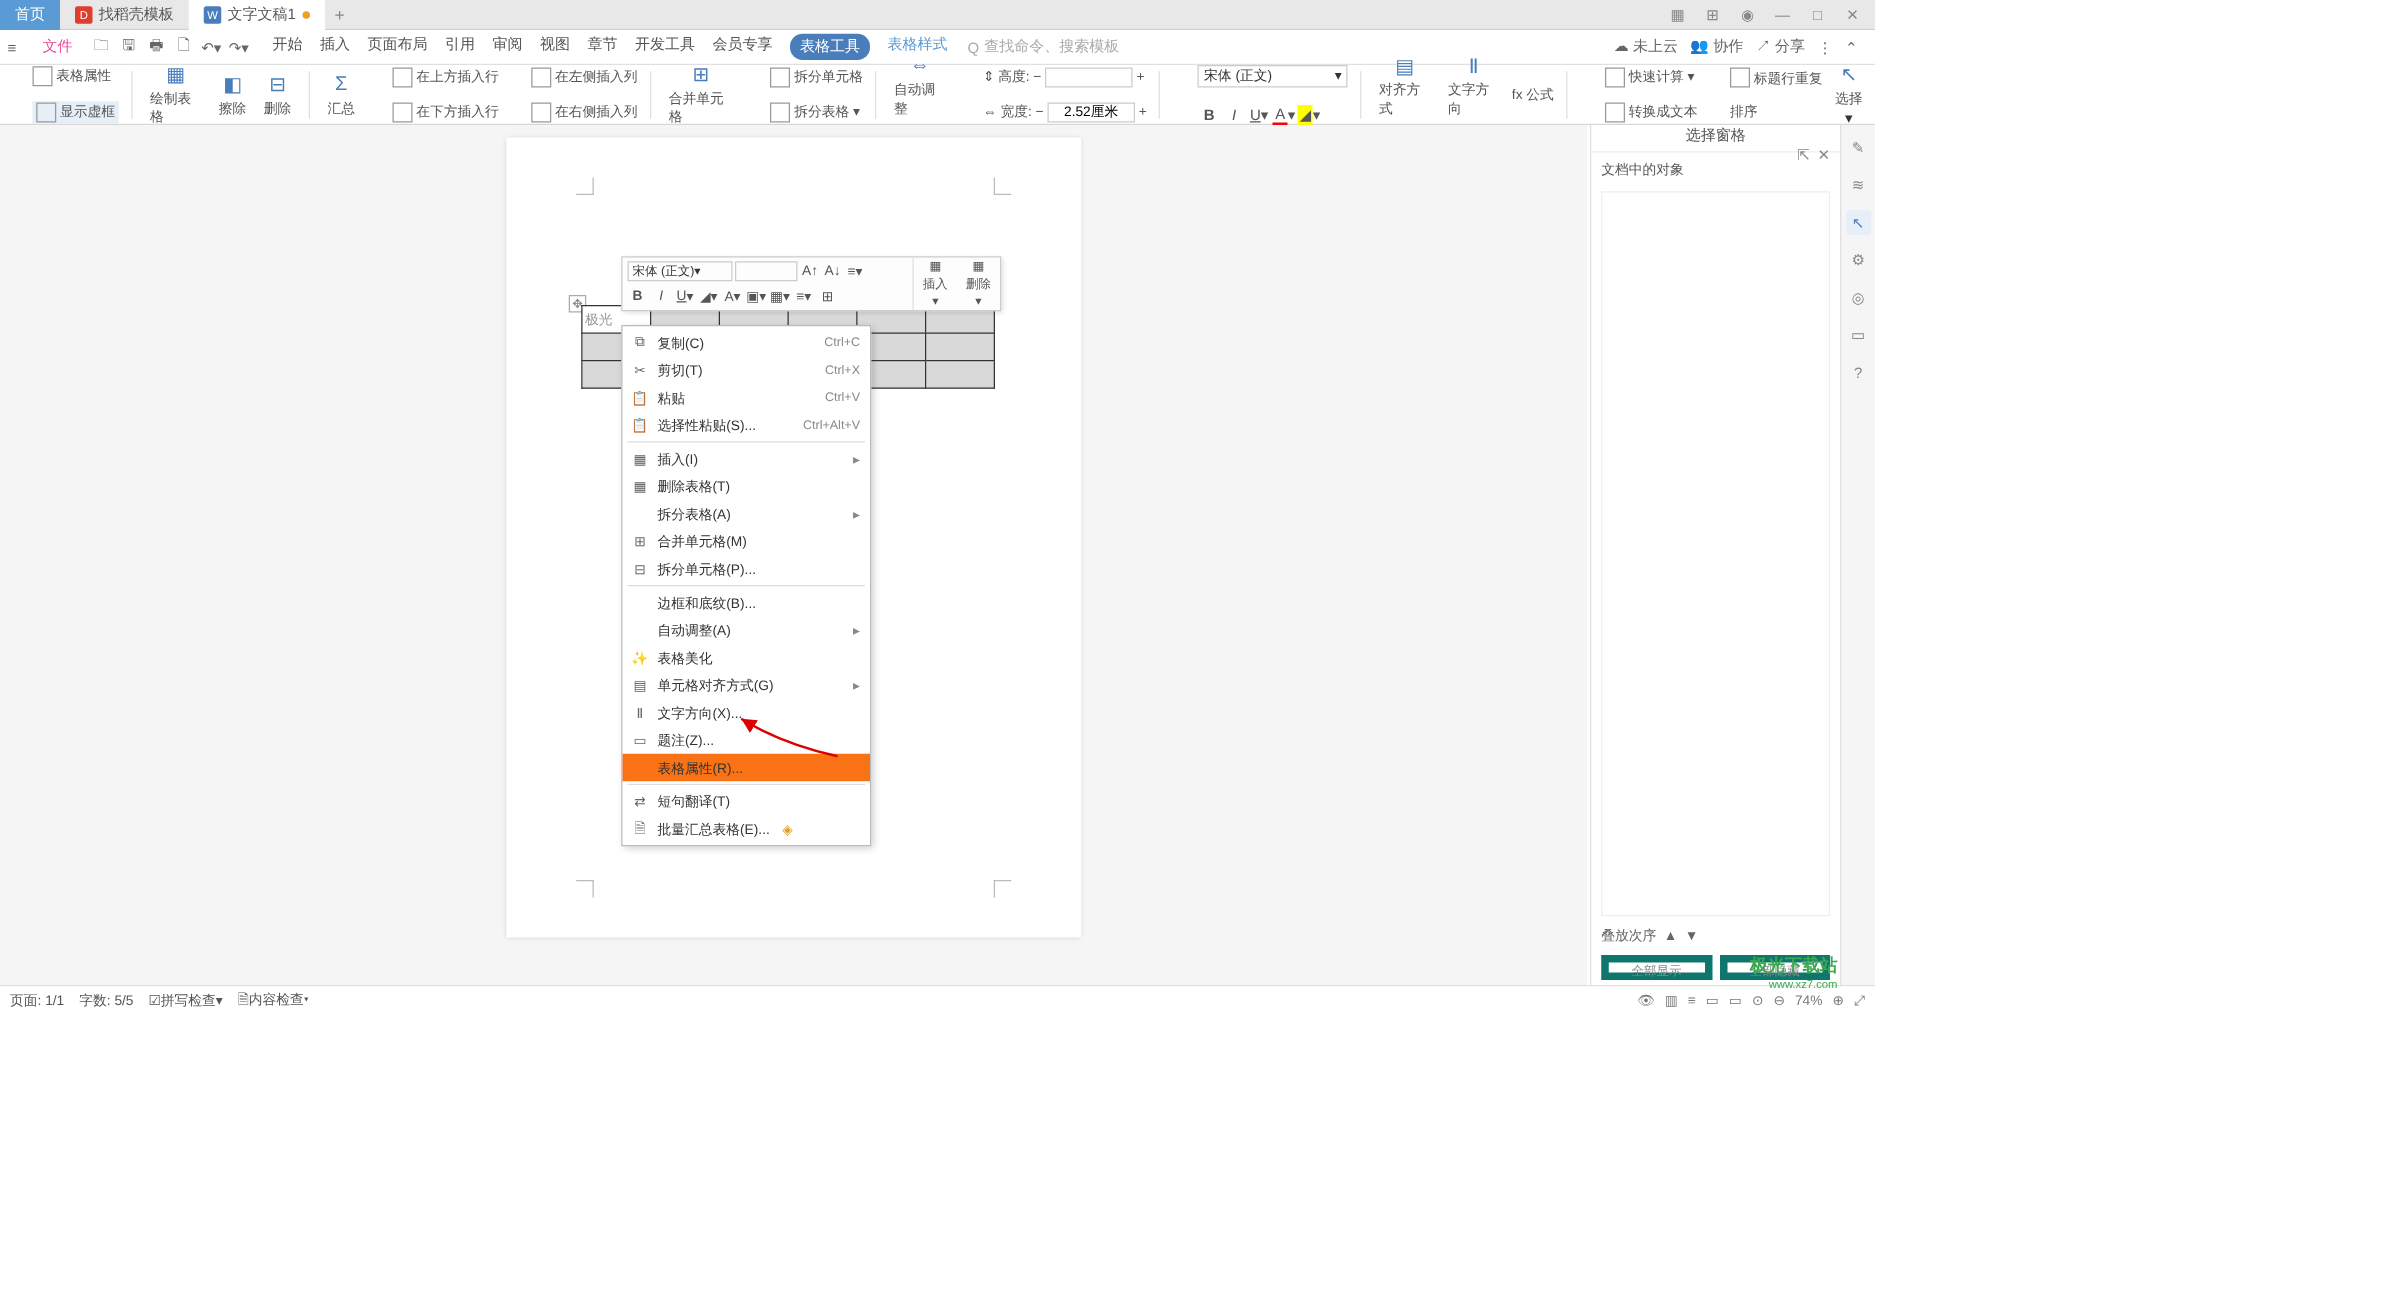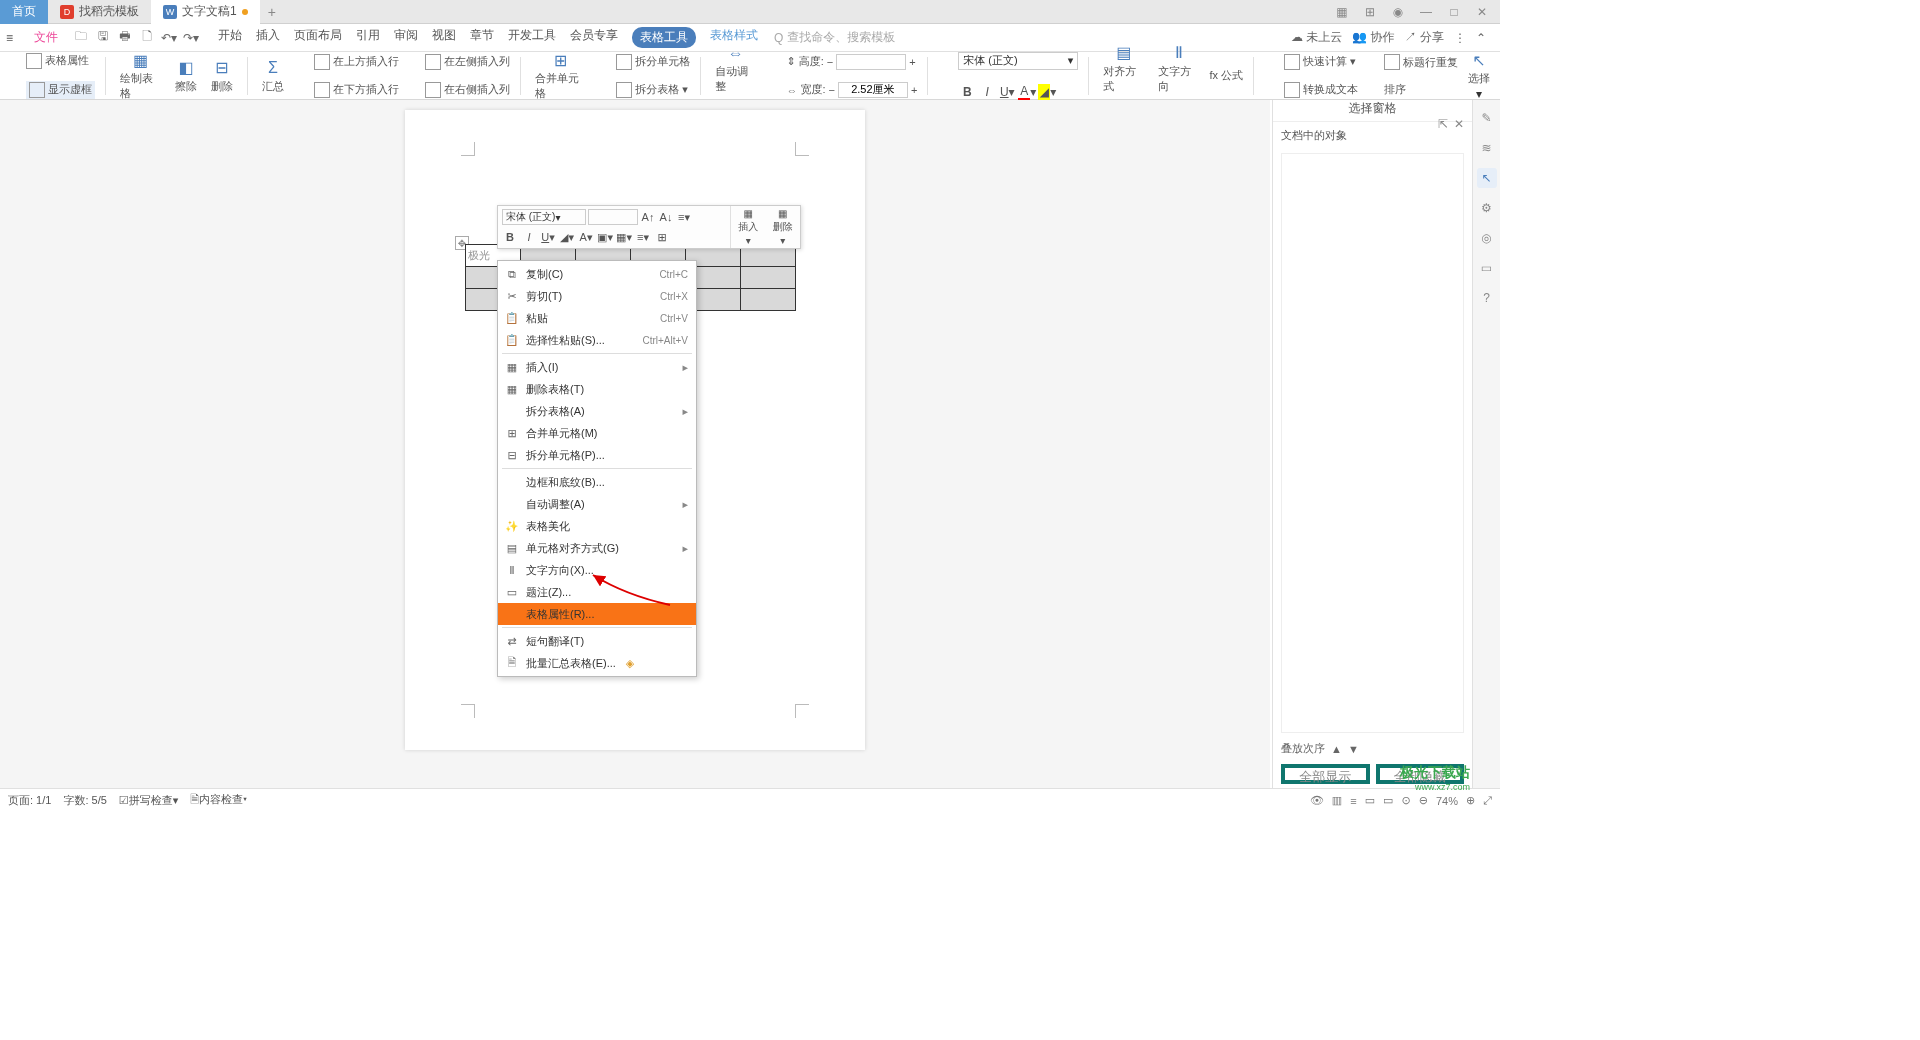--- a/index.html
+++ b/index.html
@@ -81,21 +81,21 @@
 .arrow { position: absolute; top: 460px; left: 180px; width: 90px; height: 40px; pointer-events:none; }
 
 
 .rightpanel { position: absolute; top: 100px; right: 28px; width: 200px; bottom: 24px; background: #fff; border-left: 1px solid #e0e0e0; display: flex; flex-direction: column; }
 .rp-title { height: 22px; display: flex; align-items: center; padding: 0 8px; border-bottom: 1px solid #eee; color: #555; flex-direction: column; }
 .rp-title .pc { margin-left: auto; display: flex; gap: 6px; color: #888; }
 .rp-sub { padding: 6px 8px; color: #555; font-size: 11px; }
 .rp-body { flex: 1; margin: 4px 8px; border: 1px solid #eee; }
 .rp-foot { padding: 4px 8px; display: flex; align-items: center; gap: 6px; color: #666; font-size: 11px; }
 .rp-btns { display: flex; gap: 6px; padding: 4px 8px; }
-.rp-btns button { flex: 1; border: 4px solid #0f766e; background: #fff; height: 20px; font-size: 13px; color: #888; }
+.rp-btns button { flex: 1; border: 6px solid #0f766e; background: #fff; height: 20px; font-size: 10px; color: #888; }
 
 
 .sidestrip { position: absolute; top: 100px; right: 0; width: 28px; bottom: 24px; background: #f5f5f5; border-left: 1px solid #e0e0e0; display: flex; flex-direction: column; align-items: center; gap: 10px; padding-top: 8px; }
 .sidestrip span { width: 20px; height: 20px; color: #888; display: flex; align-items: center; justify-content: center; cursor:pointer; }
 .sidestrip span.active { color: #4a7ebb; background: #e6eef8; border-radius:3px; }
 
 
 .statusbar { position: absolute; bottom: 0; left: 0; right: 0; height: 24px; background: #fff; border-top: 1px solid #e0e0e0; display: flex; align-items: center; padding: 0 8px; font-size: 11px; color: #555; gap: 12px; }
 .statusbar .right { margin-left: auto; display: flex; align-items: center; gap: 8px; color: #777; }
 

